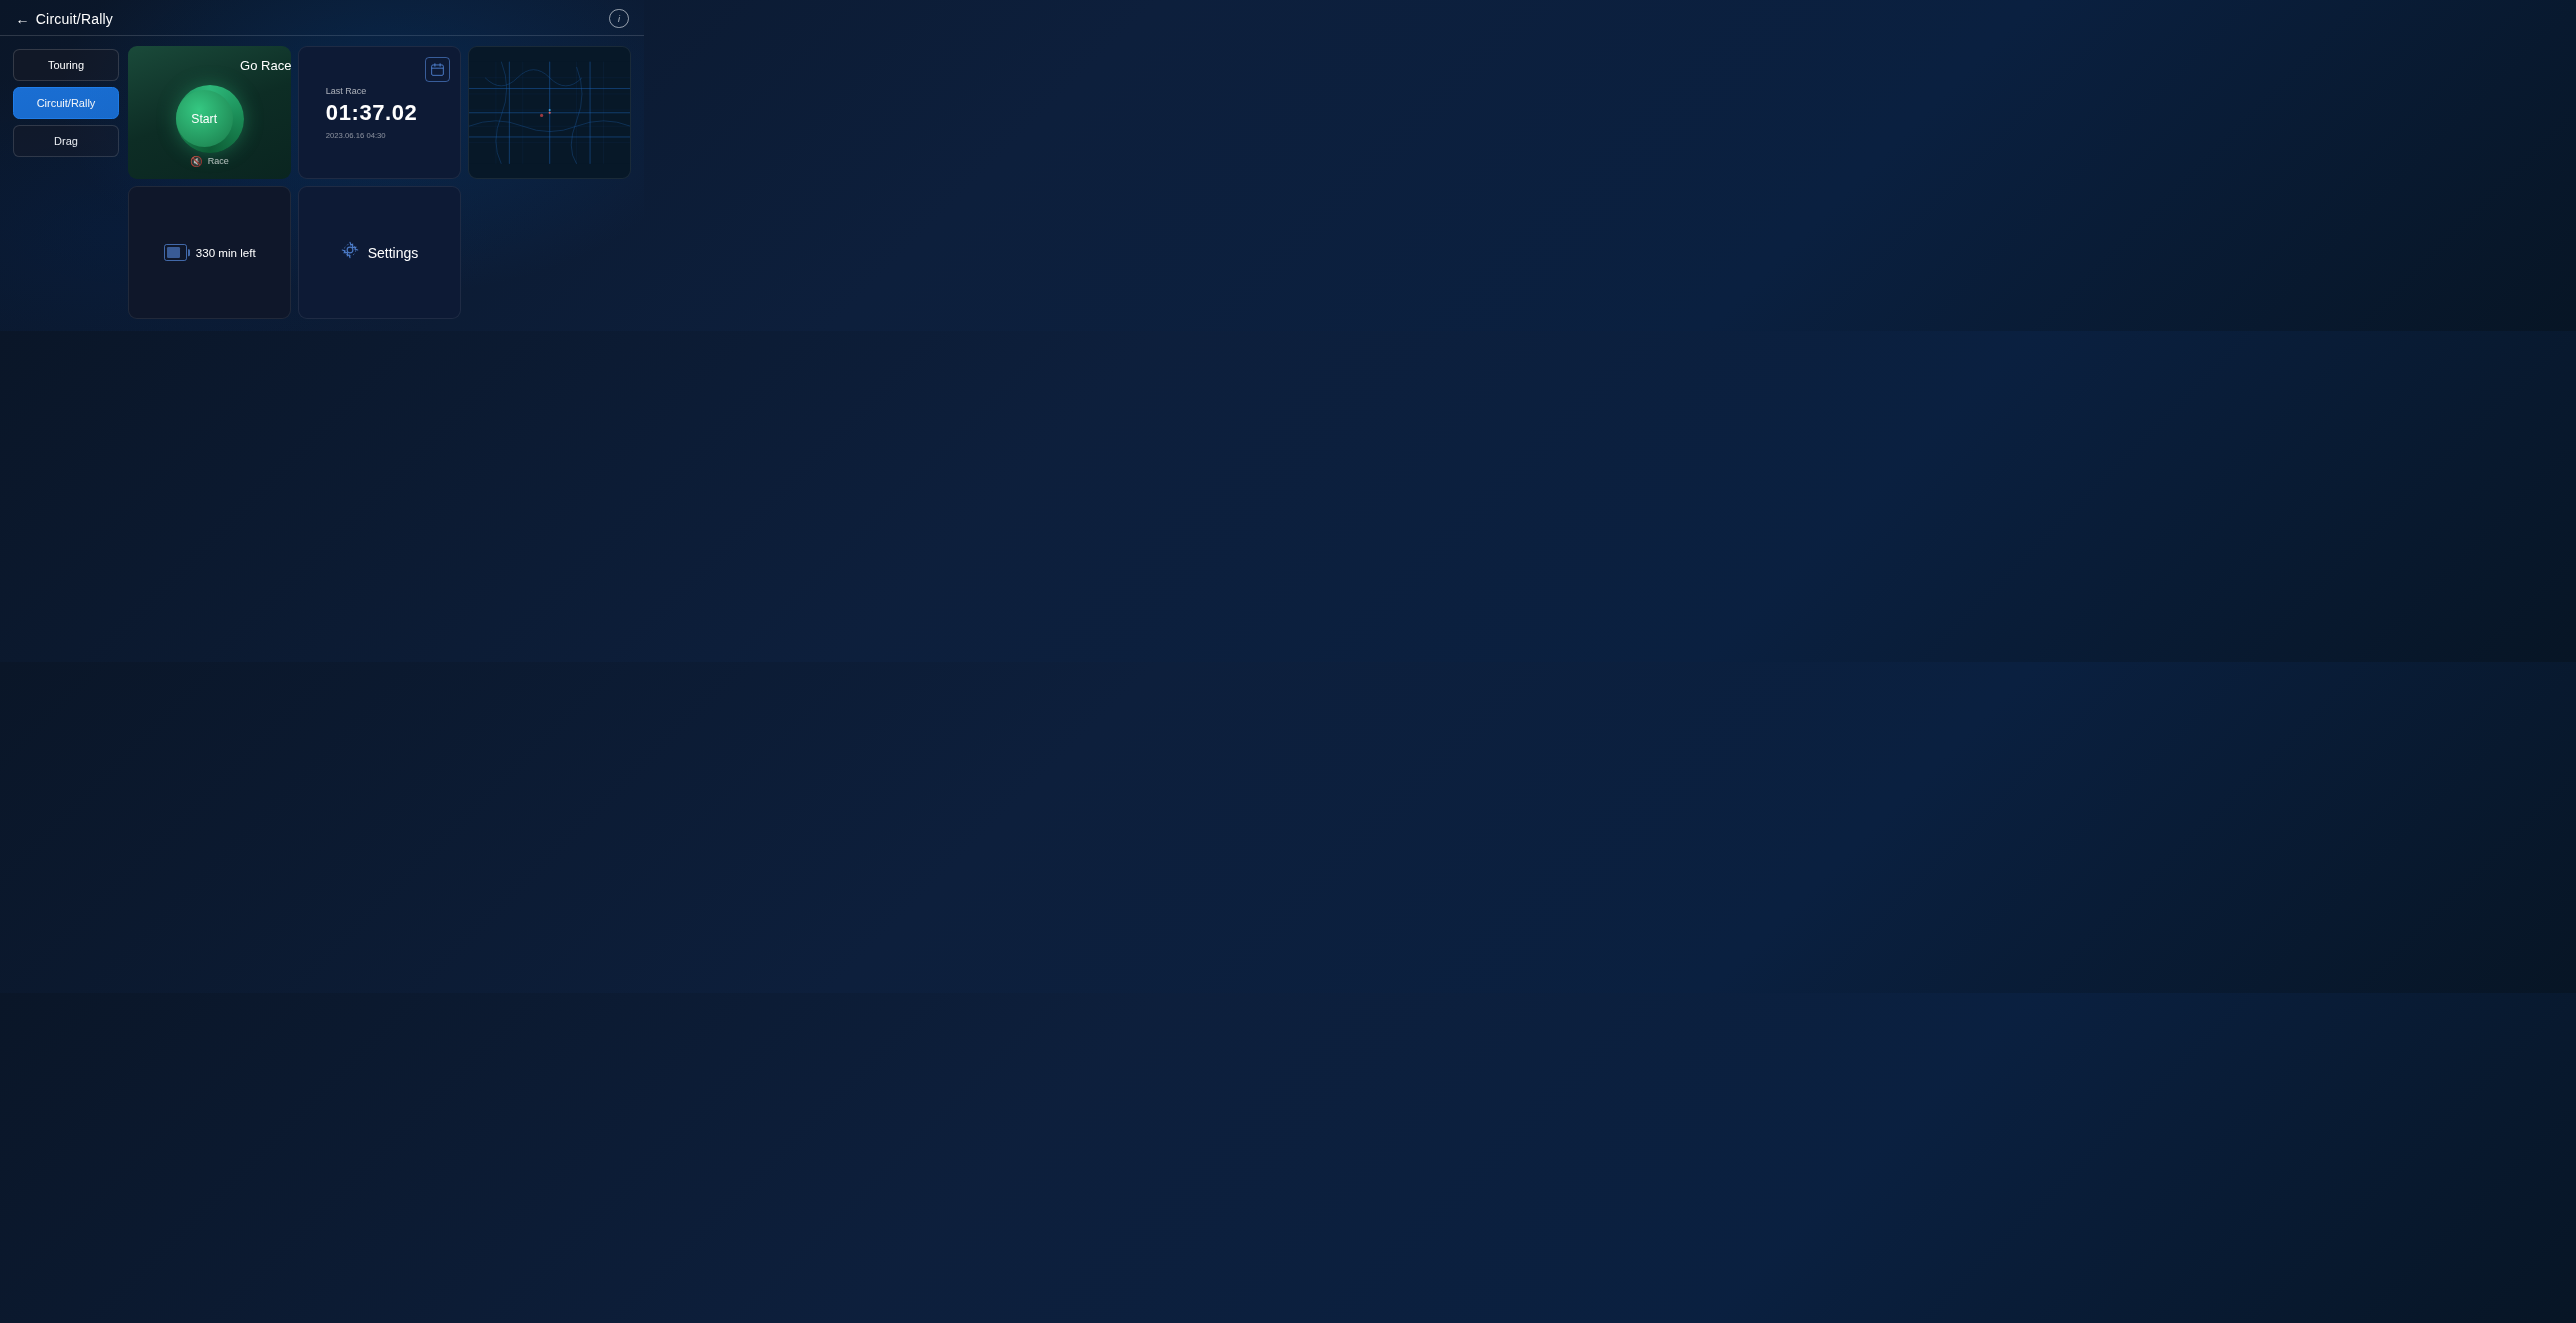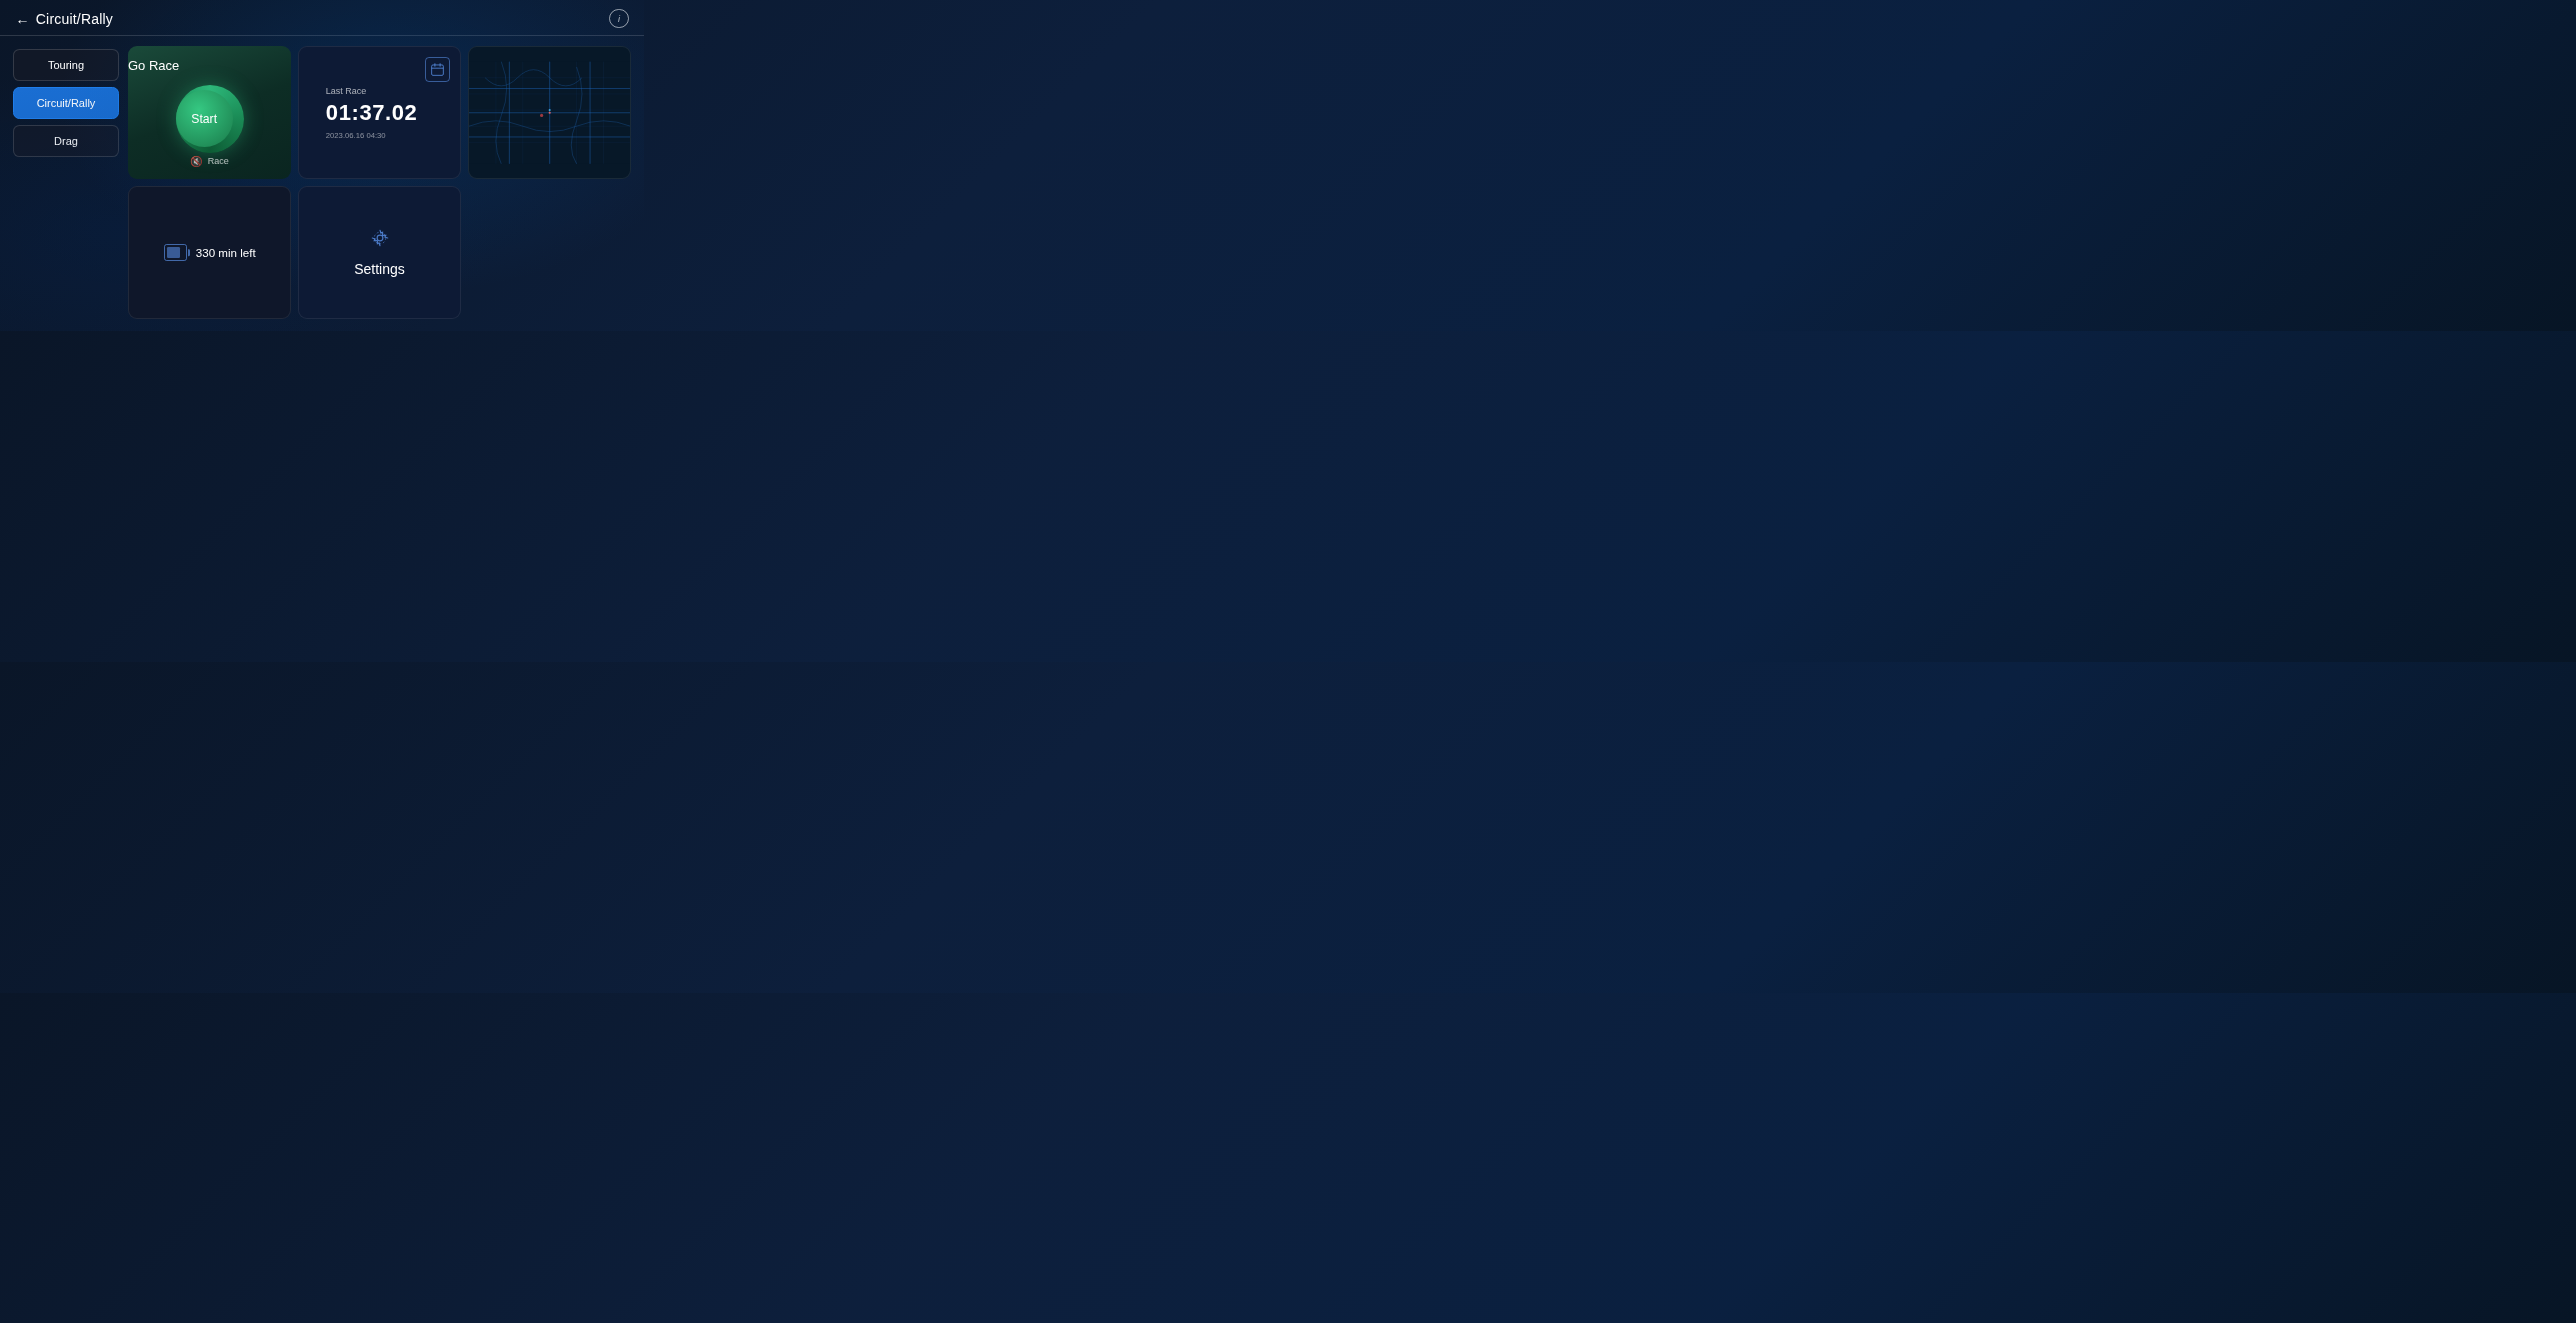--- a/index.html
+++ b/index.html
@@ -129,21 +129,21 @@
       gap: 5.1px;
     }
 
     .go-race-title {
       font-size: 13px;
       font-weight: 400;
       color: #fff;
       position: absolute;
       top: 11.6px;
       left: 0; right: 0;
-      text-align: left;
+      text-align: right;
     }
 
     .start-btn-outer {
       width: 68px;
       height: 68px;
       border-radius: 50%;
       background: conic-gradient(from 0deg, #2db87a, #1a8a55, #0d5c35, #1a8a55, #2db87a);
       display: flex;
       align-items: center;
       justify-content: flex-start;
@@ -366,21 +366,21 @@
 
     .battery-label {
       font-size: 11.6px;
       color: #fff;
     }
 
     
     .settings-card {
       background: #0d1a35;
       border: 0.6px solid rgba(255,255,255,0.08);
-      flex-direction: column;
+      flex-direction: row;
       gap: 9px;
       padding: 13px;
     }
 
     .gear-icon {
       font-size: 16.7px;
       color: rgba(100,160,255,0.7);
     }
 
     .settings-label {

